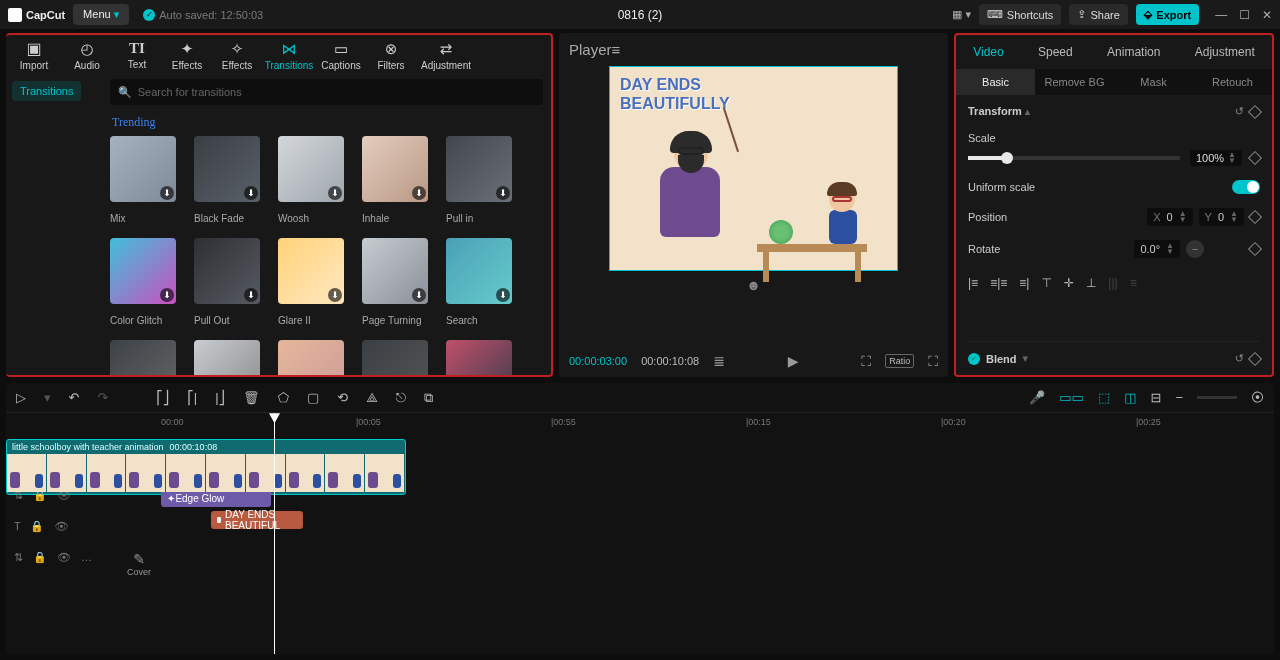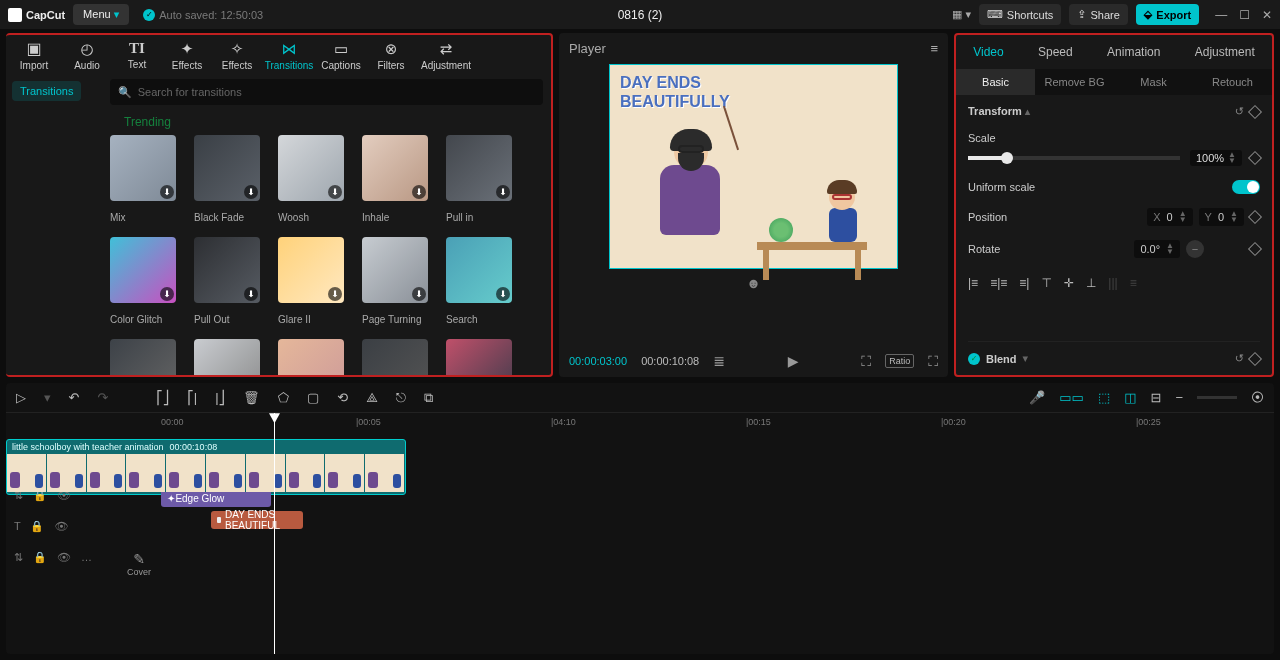--- a/index.html
+++ b/index.html
@@ -29,30 +29,30 @@
 .lib-tabs { height: 40px; display: flex; align-items: center; padding-left: 0; }
 .import-col { width: 56px; text-align: center; font-size: 10px; color:#ccc; }
 .import-col .ico { font-size: 16px; display: block; margin-bottom: 2px; }
 .lib-tab { width: 50px; text-align: center; font-size: 10px; color: #ccc; cursor: pointer; }
 .lib-tab.transitions { width: 54px; color: #00c4cc; }
 .lib-tab .ico { font-size: 15px; display: block; margin-bottom: 2px; }
 .lib-side { width: 96px; padding: 6px; }
 .side-pill { background: rgba(0,196,204,0.15); color: #00c4cc; border-radius: 4px; padding: 4px 8px; font-size: 11px; display: inline-block; }
 .lib-body { flex: 1; padding: 4px 8px; overflow: hidden; }
 .search { background: #0e0e0e; border-radius: 4px; height: 26px; display: flex; align-items: center; padding: 0 8px; font-size: 11px; color: #666; gap: 6px; }
-.section-h { font-size: 12px; color: #15803d; margin: 10px 14px 6px; }
+.section-h { font-size: 12px; color: #3b82f6; margin: 10px 2px 6px; font-family: Liberation Serif, serif; }
 .grid { display: flex; flex-wrap: wrap; gap: 14px 18px; }
 .thumb { width: 66px; }
 .thumb .img { width: 66px; height: 66px; border-radius: 4px; background: linear-gradient(135deg,#aab6c2,#6d7a88); position: relative; }
 .thumb .dl { position: absolute; right: 2px; bottom: 2px; width: 14px; height: 14px; background: rgba(0,0,0,.6); border-radius: 50%; color: #fff; font-size: 9px; display:flex; align-items:center; justify-content:center;}
 .thumb .lbl { font-size: 10px; color: #aaa; margin-top: 11px; white-space: nowrap; overflow: hidden; text-overflow: ellipsis; }
 
 
 .player { flex: 1; display: flex; flex-direction: column; }
-.player-head { padding: 8px 10px; font-size: 13px; color: #aaa; display: flex; justify-content: space-between; }
+.player-head { padding: 8px 10px; font-size: 15px; color: #aaa; display: flex; justify-content: flex-start; }
 .canvas-wrap { flex: 1; padding: 0 6px; display: flex; flex-direction: column; align-items: center; justify-content: flex-start; }
 .canvas { width: 289px; height: 205px; background: #f1e2c9; border: 1px solid #00c4cc; position: relative; }
 .cv-text { position: absolute; left: 10px; top: 8px; font-family: Georgia, serif; color: #4a6fbf; font-weight: 700; text-shadow: 1px 1px 0 #fff; font-size: 16px; line-height: 1.2;}
 .scene { position: absolute; inset: 0; }
 .teacher { position: absolute; left: 64px; top: 70px; }
 .teacher .head { width: 34px; height: 34px; border-radius: 50%; background: #efc9a3; position: relative; }
 .teacher .hair { position:absolute; left:-4px; top:-6px; width:42px; height:22px; background:#2b2b2b; border-radius: 20px 20px 4px 4px;}
 .teacher .beard { position:absolute; left:4px; top:18px; width:26px; height:18px; background:#2b2b2b; border-radius: 0 0 14px 14px;}
 .teacher .glasses { position:absolute; left:4px; top:10px; width:26px; height:8px; border:2px solid #222; border-radius:4px; }
 .teacher .body { width:60px; height:70px; background:#6e4a8f; border-radius: 14px 14px 6px 6px; margin-top: -4px; margin-left:-14px;}
@@ -436,21 +436,21 @@
       <span>⊟</span>
       <span>−</span>
       <span style="width:40px;height:3px;background:#333"></span>
       <span>⦿</span>
     </div>
   </div>
   <div class="ruler" id="ruler">
     <div class="playhead"></div>
   <span class="tick" style="left: 155px;">00:00</span>
       <span class="tick" style="left: 350px;">|00:05</span>
-      <span class="tick" style="left: 545px;">|04:10</span>
+      <span class="tick" style="left: 545px;">|00:55</span>
       <span class="tick" style="left: 740px;">|00:15</span>
       <span class="tick" style="left: 935px;">|00:20</span>
       <span class="tick" style="left: 1130px;">|00:25</span>
     </div>
   <div class="tracks">
     <div class="track-icons">
       <div class="trow">
           <span>⇅</span>
           <span>🔒</span>
           <span>👁</span>

